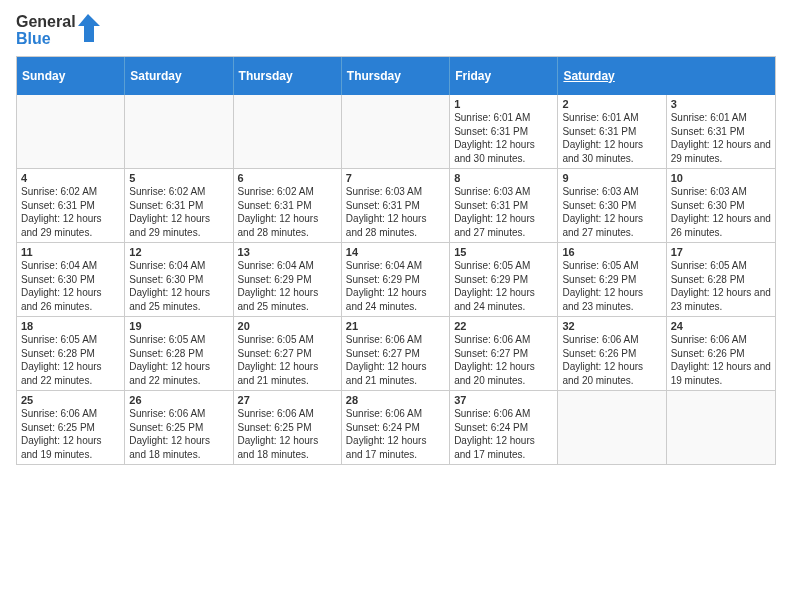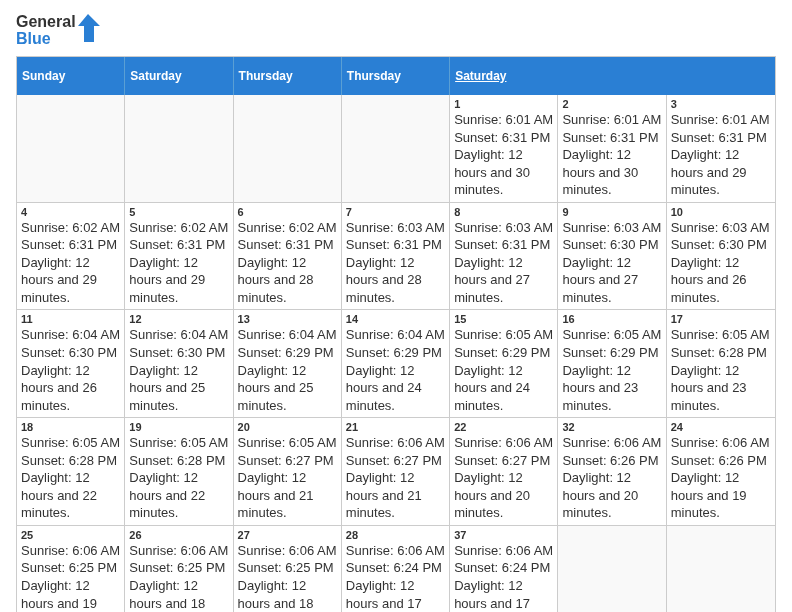--- a/index.html
+++ b/index.html
@@ -86,21 +86,21 @@
     }
     .cal-cell:last-child { border-right: none; }
     .cal-cell.empty { background: #f9f9f9; }
     .day-num {
       font-size: 11px;
       font-weight: bold;
       margin-bottom: 1px;
       display: block;
     }
     .cell-text {
-      font-size: 13px;
+      font-size: 10px;
       line-height: 1.35;
       color: #333;
     }
   </style>
 </head>
 <body>
 
 <div class="page">
   <div class="header">
     <div class="logo">
@@ -115,20 +115,21 @@
       <div class="subtitle"></div>
     </div>
   </div>
 
   <div class="calendar">
     <div class="cal-header">
     <div class="cal-header-cell">Sunday</div>
         <div class="cal-header-cell">Saturday</div>
         <div class="cal-header-cell">Thursday</div>
         <div class="cal-header-cell">Thursday</div>
+        <div class="cal-header-cell">Friday</div>
         <div class="cal-header-cell">Saturday</div>
       </div>
     <div class="cal-body">
     <div class="cal-row">
           <div class="cal-cell empty"></div>
           <div class="cal-cell empty"></div>
           <div class="cal-cell empty"></div>
           <div class="cal-cell empty"></div>
           <div class="cal-cell">
             <span class="day-num">1</span>

